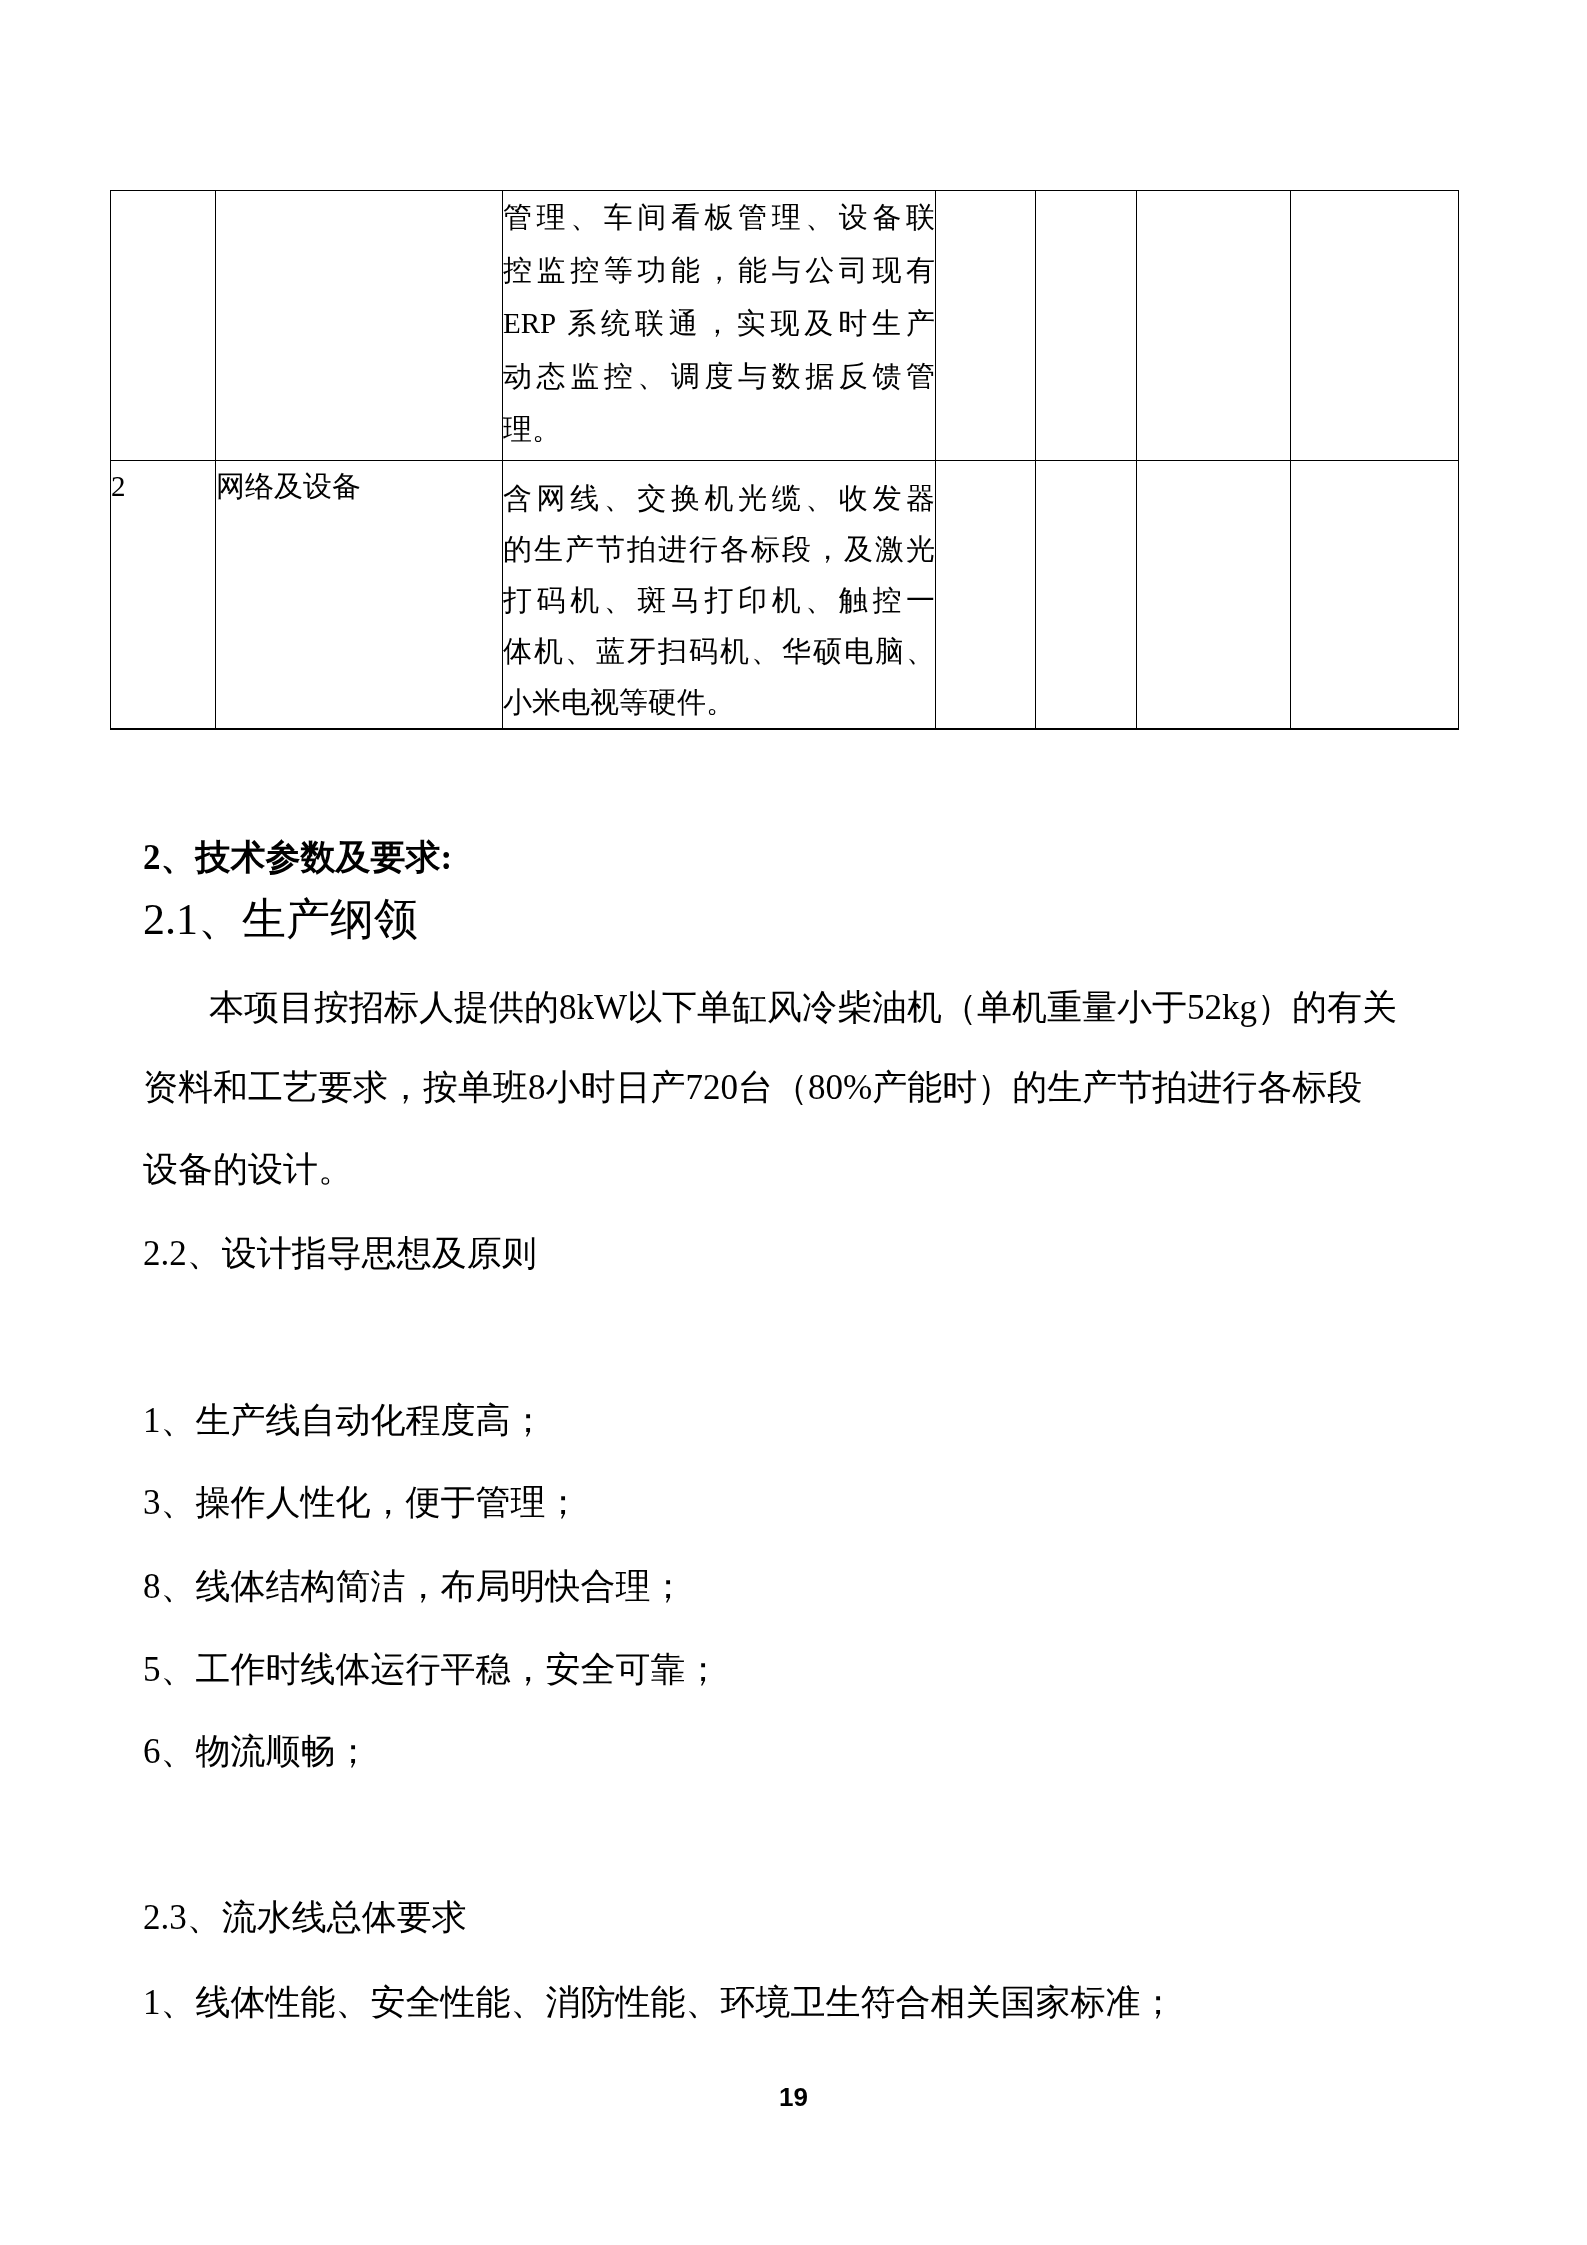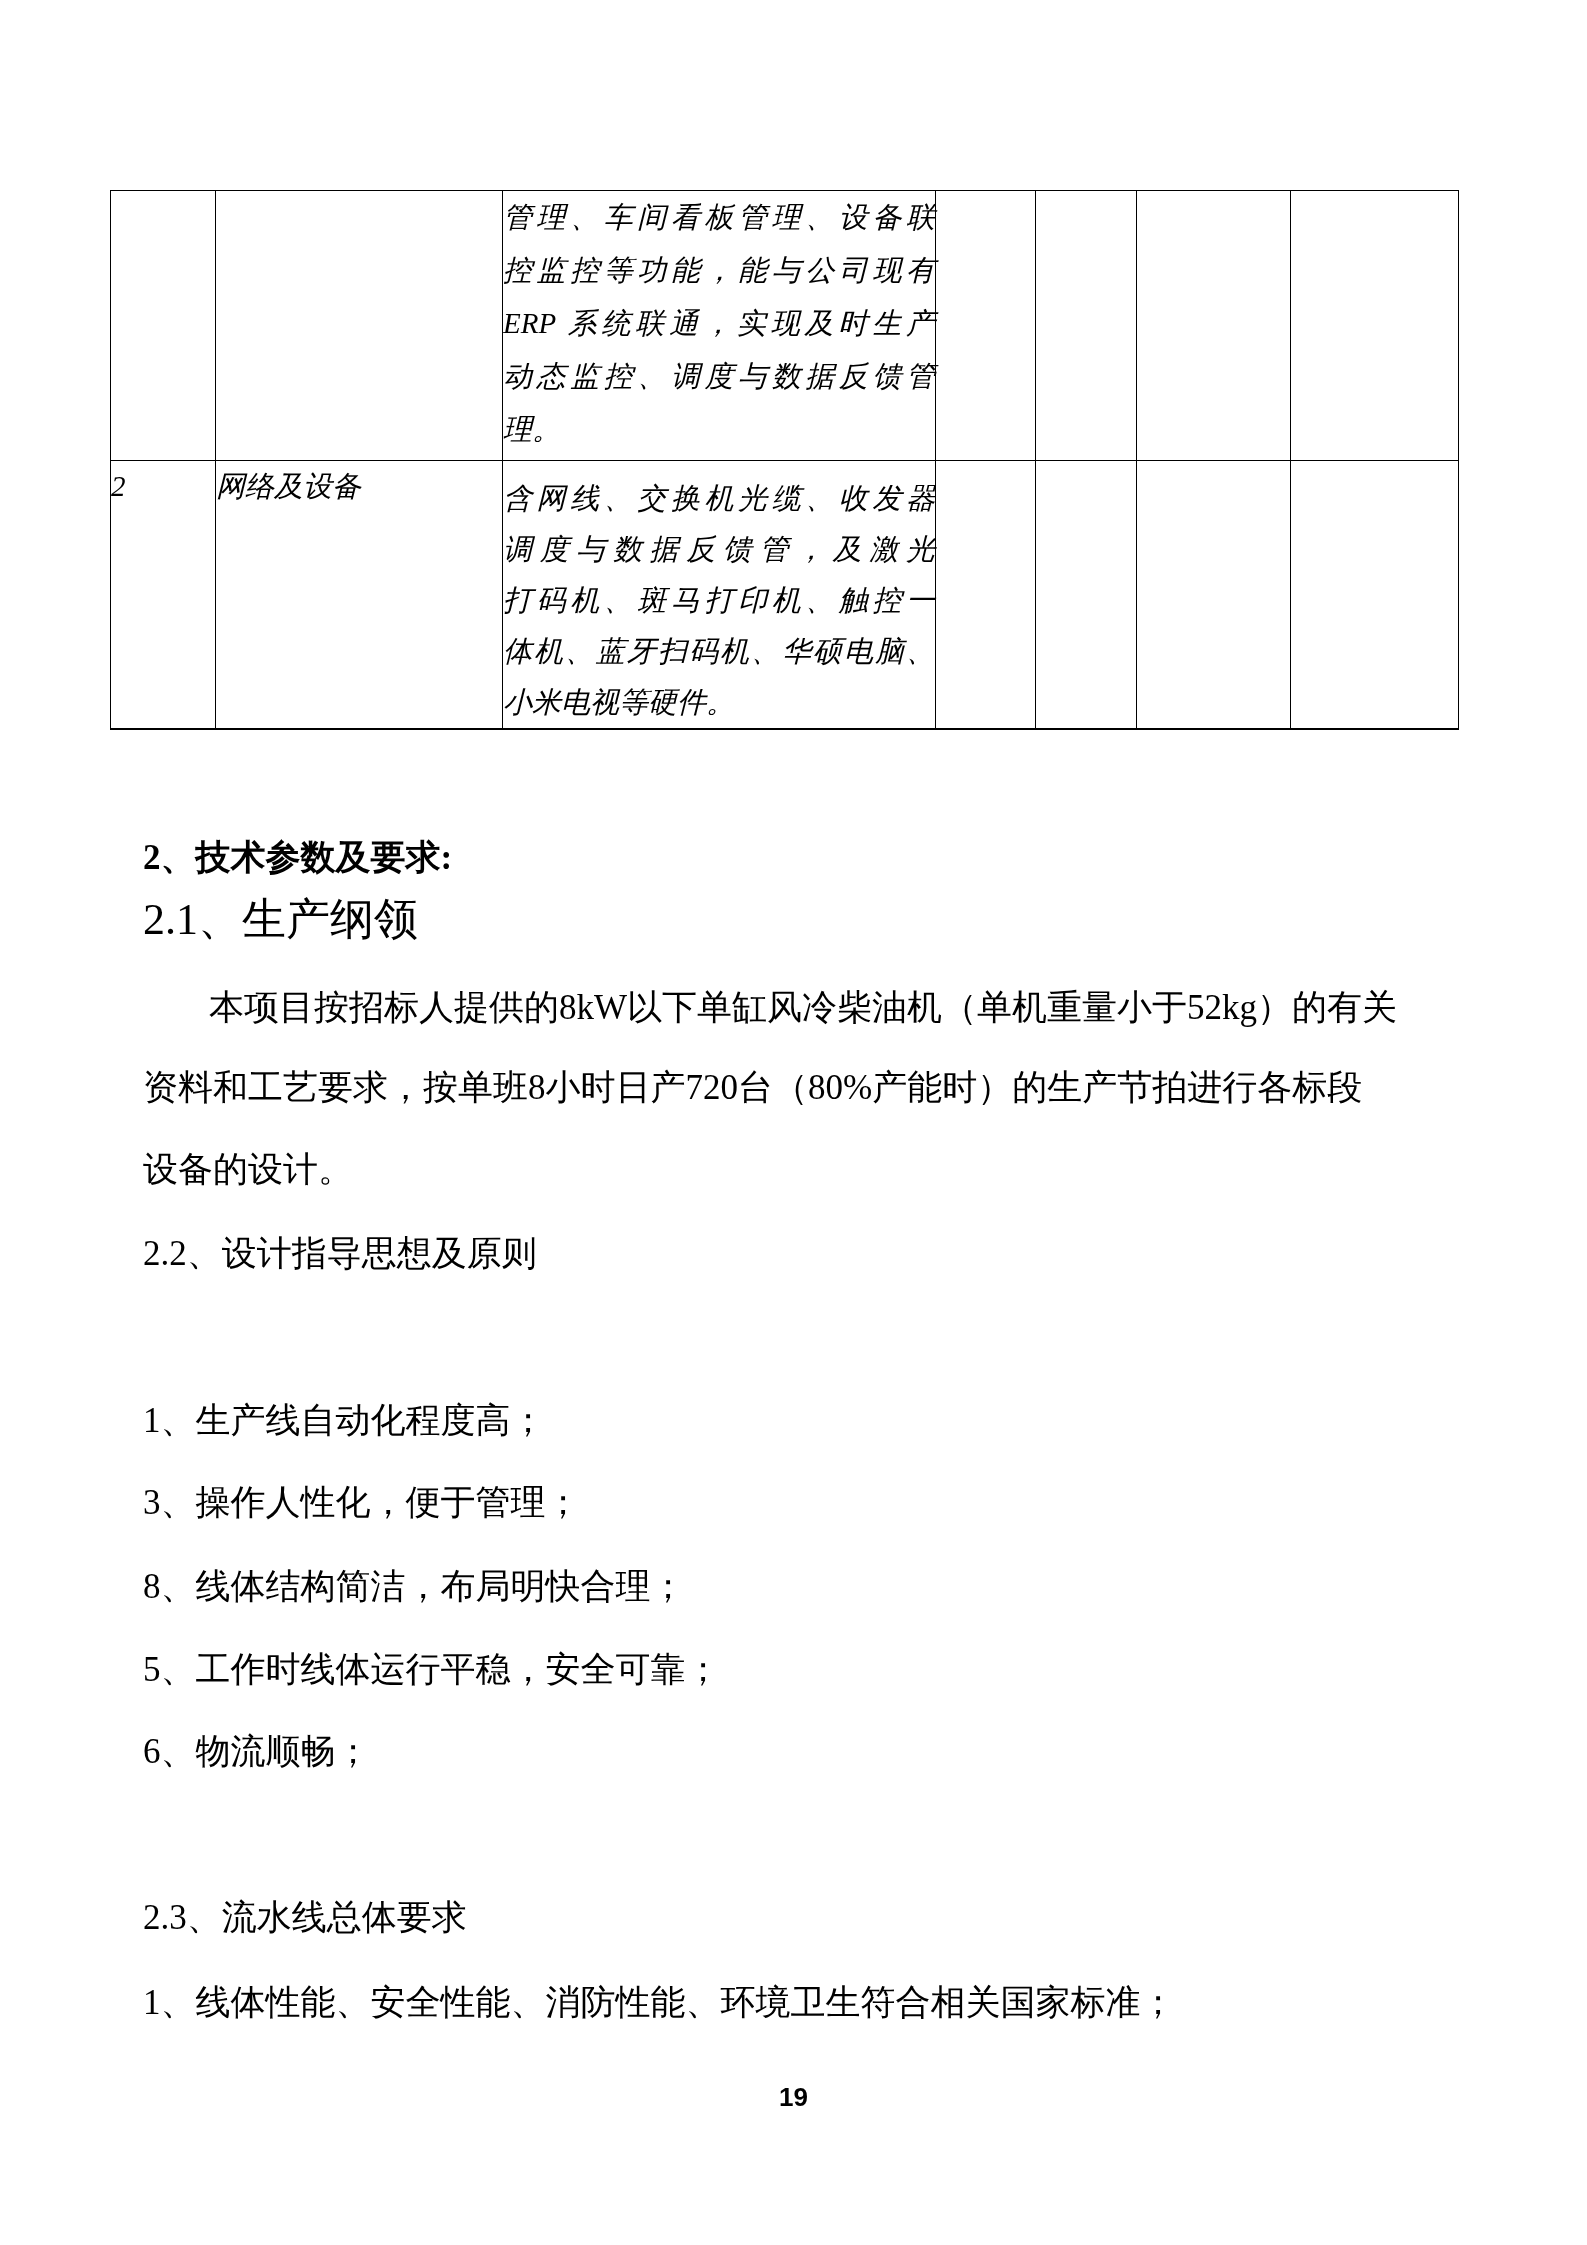--- a/index.html
+++ b/index.html
@@ -22,21 +22,20 @@
     left: 110px;
     top: 190px;
     width: 1348px;
     border-collapse: collapse;
     table-layout: fixed;
   }
   .quote-table td {
     border: 1px solid #000;
     vertical-align: top;
     padding: 0;
-    font-style: italic;
   }
   .quote-table tr.r1 { height: 270px; }
   .quote-table tr.r2 { height: 267px; }
   .quote-table { border-bottom: 2px solid #000; }
   .cell-desc {
     padding: 4px 13px 0 16px;
     font-size: 29px;
     line-height: 53px;
   }
   tr.r2 .cell-desc {
@@ -116,21 +115,21 @@
     </tr>
     <tr class="r2">
       <td class="cell-num">
         <div class="tl">2</div>
       </td>
       <td class="cell-name">
         <div class="tl">网络及设备</div>
       </td>
       <td class="cell-desc">
         <div class="tl just">含网线、交换机光缆、收发器</div>
-        <div class="tl just">调度与数据反馈管，及激光</div>
+        <div class="tl just">的生产节拍进行各标段，及激光</div>
         <div class="tl just">打码机、斑马打印机、触控一</div>
         <div class="tl just">体机、蓝牙扫码机、华硕电脑、</div>
         <div class="tl">小米电视等硬件。</div>
       </td>
       <td></td>
       <td></td>
       <td></td>
       <td></td>
     </tr>
   </tbody>

